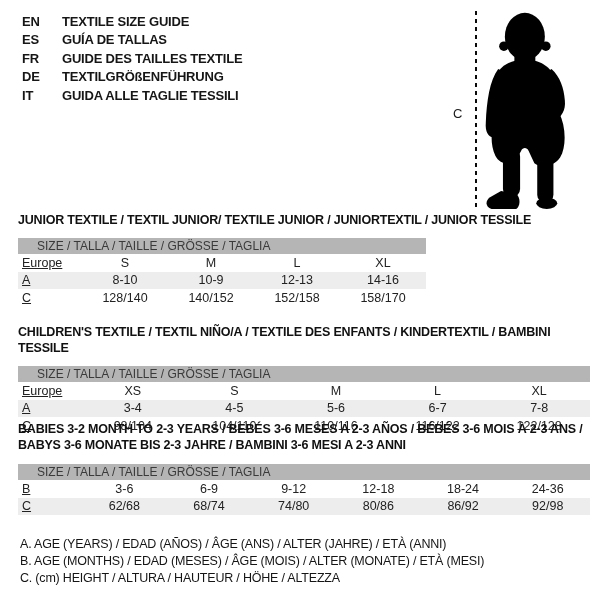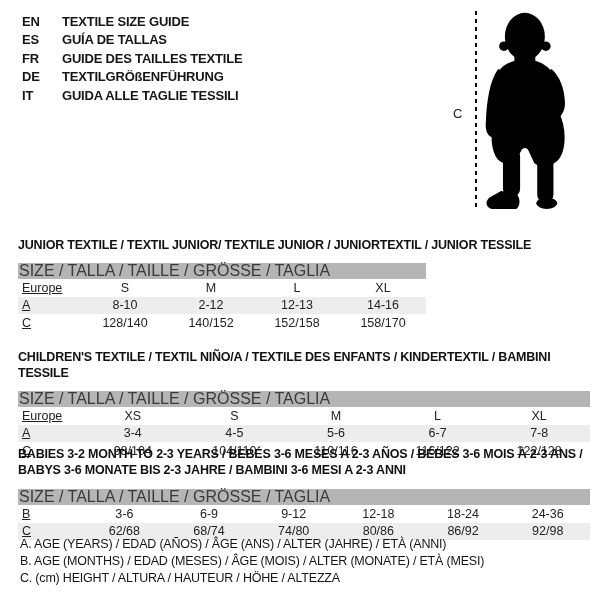--- a/index.html
+++ b/index.html
@@ -15,30 +15,30 @@
   .lang-code{width:40px;flex:0 0 40px;}
   
   .figure{position:absolute;top:0;left:445px;width:150px;height:220px;}
   .dash-line{position:absolute;left:30px;top:11px;width:2px;height:198px;
     background:repeating-linear-gradient(to bottom,#0a0a0a 0 4px,transparent 4px 8px);}
   .figure-label{position:absolute;left:8px;top:106px;font-size:13px;color:#1a1a1a;}
   .toddler{position:absolute;left:37px;top:5px;}
   
   .section{position:absolute;left:18px;}
   .sec-title{font-weight:bold;font-size:12.5px;letter-spacing:-0.2px;
-    color:#111;line-height:16px;margin-bottom:0;margin-top:25px;}
+    color:#111;line-height:16px;margin-bottom:0;}
   .s0{top:212px;width:564px;}
   .s1{top:324px;width:570px;}
   .s2{top:421px;width:570px;}
   .t-table{margin-top:10px;}
   .s2 .t-table{margin-top:11px;}
   .t-table.narrow{width:408px;}
   .t-table.wide{width:572px;}
   .t-bar{height:16px;background:#b5b5b5;display:flex;align-items:center;
-    padding-left:1px;font-size:16px;color:#3a3a3a;box-sizing:border-box;}
+    padding-left:19px;font-size:12px;color:#3a3a3a;box-sizing:border-box;}
   .t-row{display:flex;height:17.5px;align-items:center;font-size:12.5px;color:#222;}
   .t-row.alt{background:#ededee;}
   .t-label{width:60px;flex:0 0 60px;padding-left:4px;text-decoration:underline;}
   .t-cell{flex:1;text-align:center;}
   
   .footnotes{position:absolute;top:536px;left:20px;}
   .footnote{font-weight:normal;font-size:12.5px;letter-spacing:-0.2px;
     color:#151515;line-height:17.2px;}
 </style>
 </head>
@@ -105,21 +105,21 @@
         <div class="t-row">
           <div class="t-label">Europe</div>
           <div class="t-cell">S</div>
           <div class="t-cell">M</div>
           <div class="t-cell">L</div>
           <div class="t-cell">XL</div>
         </div>
         <div class="t-row alt">
           <div class="t-label">A</div>
           <div class="t-cell">8-10</div>
-          <div class="t-cell">2-12</div>
+          <div class="t-cell">10-9</div>
           <div class="t-cell">12-13</div>
           <div class="t-cell">14-16</div>
         </div>
         <div class="t-row">
           <div class="t-label">C</div>
           <div class="t-cell">128/140</div>
           <div class="t-cell">140/152</div>
           <div class="t-cell">152/158</div>
           <div class="t-cell">158/170</div>
         </div>

